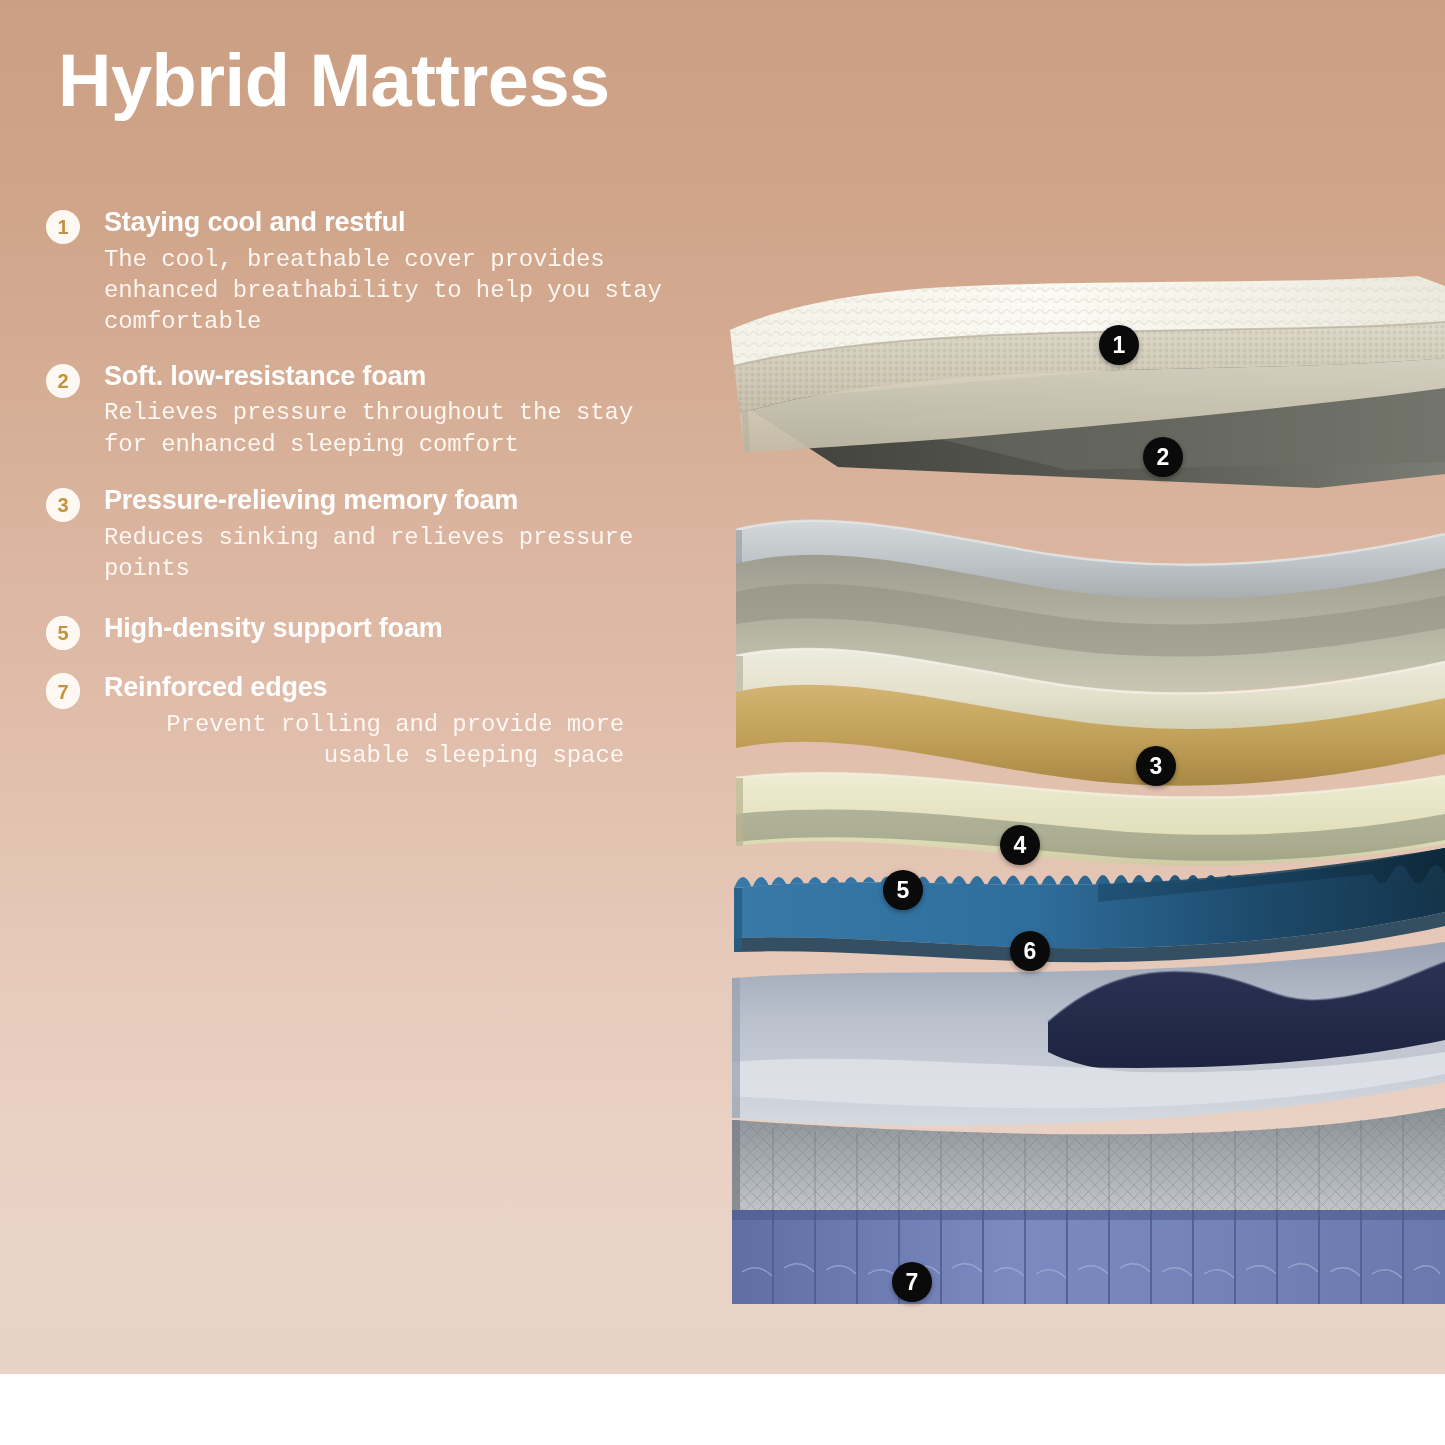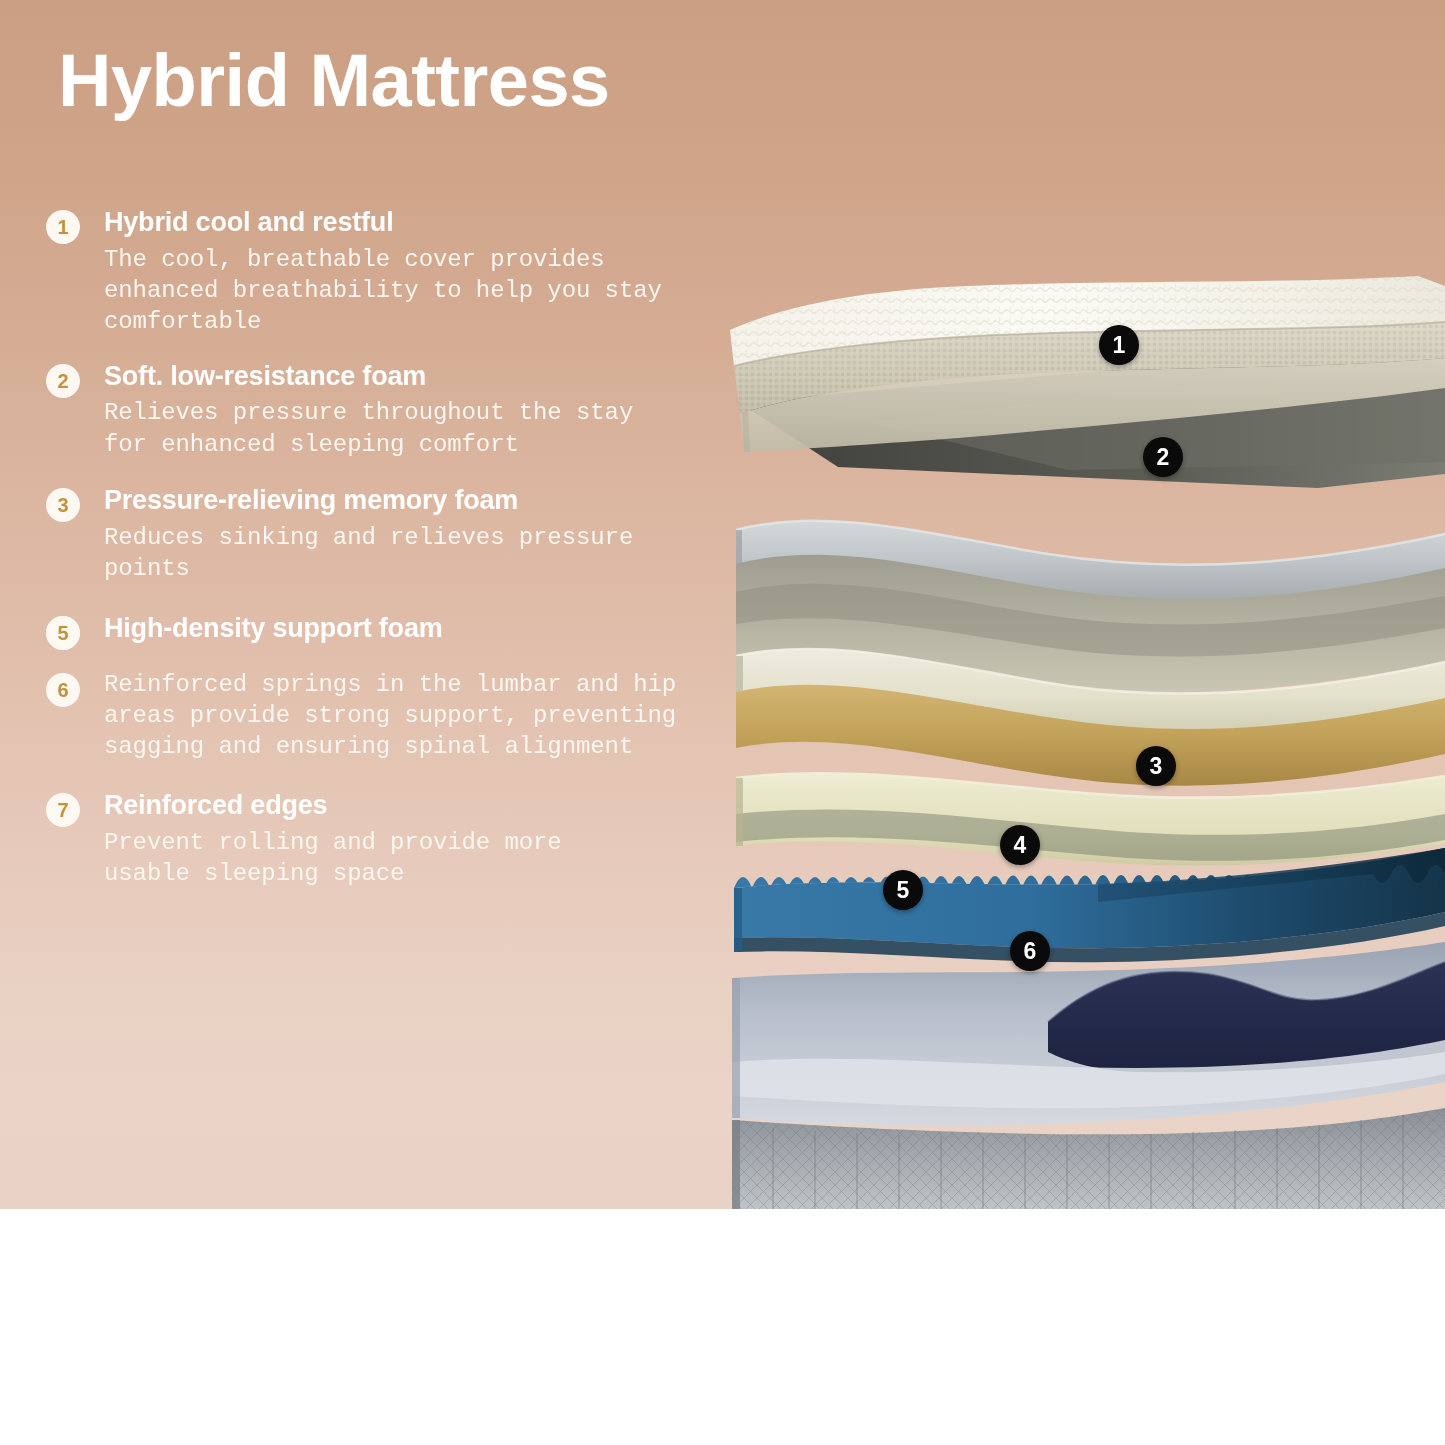--- a/index.html
+++ b/index.html
@@ -3,21 +3,21 @@
 <meta charset="utf-8">
 <style>
   html, body {
     margin: 0;
     padding: 0;
     background: #ffffff;
   }
   #poster {
     position: relative;
     width: 1445px;
-    height: 1209px;
+    height: 1374px;
     overflow: hidden;
     background: linear-gradient(180deg,
         #cb9f83 0%,
         #cfa489 14%,
         #d8b19a 34%,
         #e0bdaa 52%,
         #e6c8b8 68%,
         #e9d1c3 82%,
         #ead4c8 92%,
         #e8d2c6 100%);
@@ -113,21 +113,21 @@
 <body>
 
 <div id="poster">
 
   <div id="title">Hybrid Mattress</div>
 
   <div id="feature-list">
 
     <div class="feature" style="margin-bottom:22px;">
       <div class="badge">1</div>
-      <div class="feat-title">Hybrid cool and restful</div>
+      <div class="feat-title">Staying cool and restful</div>
       <div class="feat-desc">The cool, breathable cover provides enhanced breathability to help you stay comfortable</div>
     </div>
 
     <div class="feature" style="margin-bottom:24px;">
       <div class="badge">2</div>
       <div class="feat-title">Soft. low-resistance foam</div>
       <div class="feat-desc" style="max-width:560px;">Relieves pressure throughout the stay for enhanced sleeping comfort</div>
     </div>
 
     <div class="feature" style="margin-bottom:28px;">
@@ -140,27 +140,26 @@
       <div class="badge">4</div>
     </div>
 
     <div class="feature" style="margin-bottom:24px;">
       <div class="badge">5</div>
       <div class="feat-title">High-density support foam</div>
     </div>
 
     <div class="feature" style="margin-bottom:26px;">
       <div class="badge">6</div>
-      <div class="feat-desc" style="max-width:600px;">Reinforced springs in the lumbar and hip areas provide strong support, preventing sagging and ensuring spinal alignment</div>
     </div>
 
     <div class="feature" style="margin-bottom:0;">
       <div class="badge">7</div>
       <div class="feat-title">Reinforced edges</div>
-      <div class="feat-desc" style="max-width:520px;">Prevent rolling and provide more usable sleeping space</div>
+      <div class="feat-desc" style="max-width:520px;text-align:right;">Prevent rolling and provide more usable sleeping space</div>
     </div>
 
   </div>
 
   <div id="mattress">
     <svg width="727" height="1042" viewBox="0 0 727 1042" xmlns="http://www.w3.org/2000/svg">
       <defs>
         <linearGradient id="gCoverTop" x1="0" y1="0" x2="1" y2="0">
           <stop offset="0%" stop-color="#f4f2e9"></stop>
           <stop offset="45%" stop-color="#fbfaf4"></stop>

